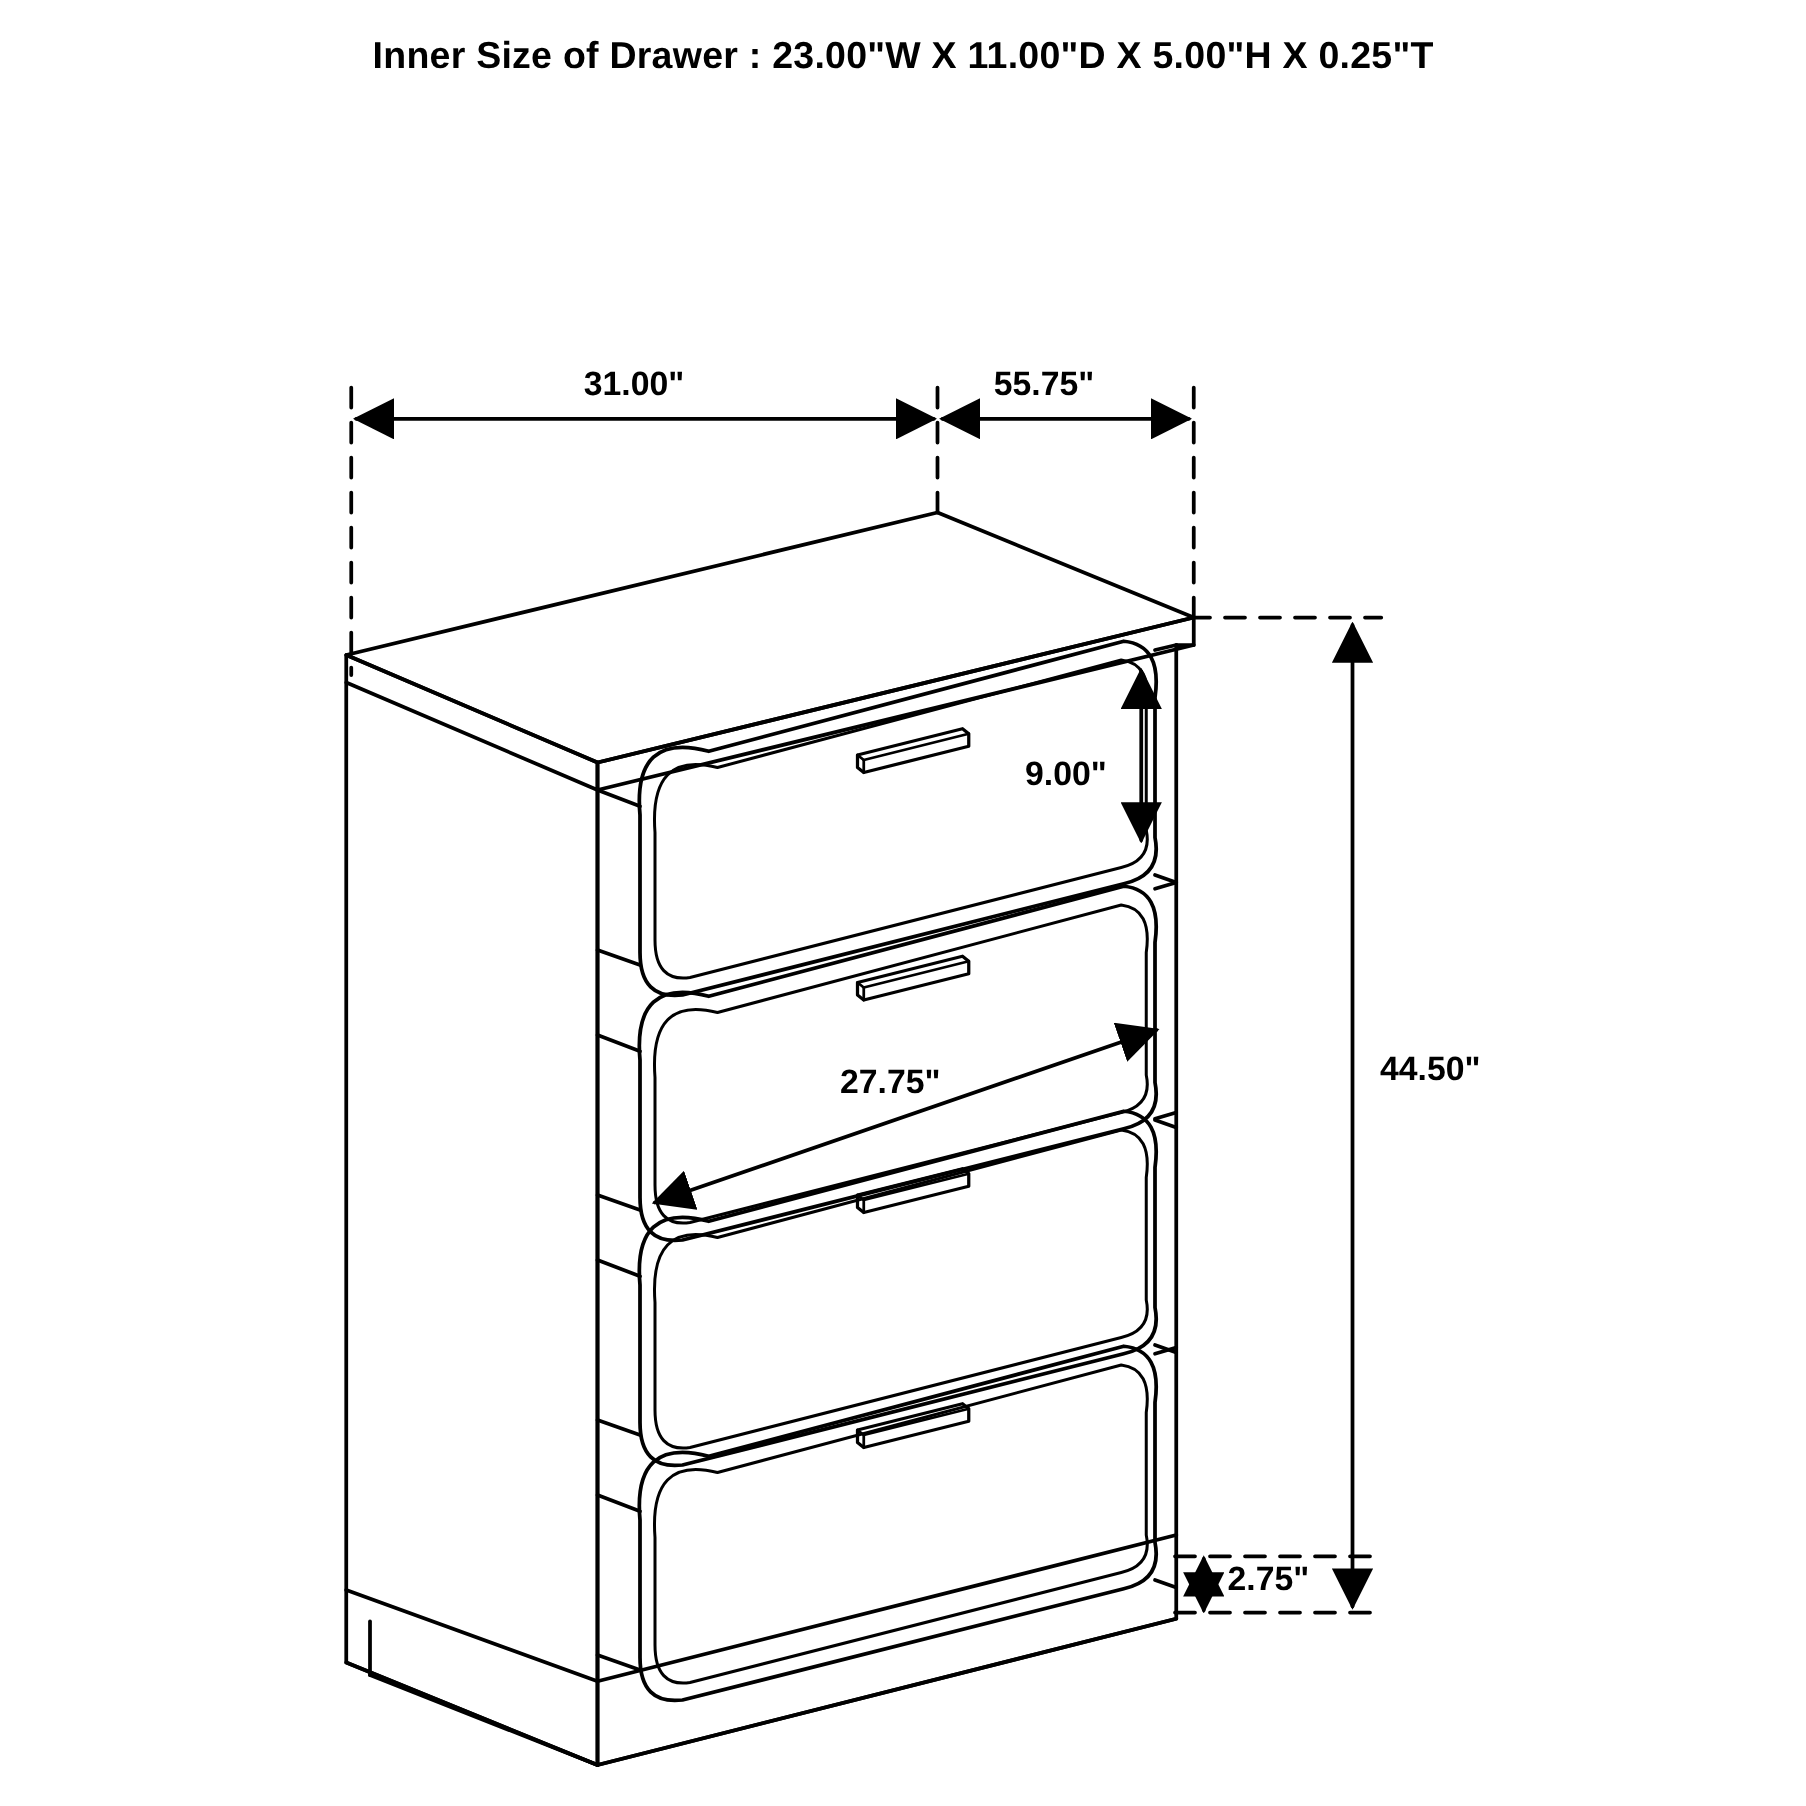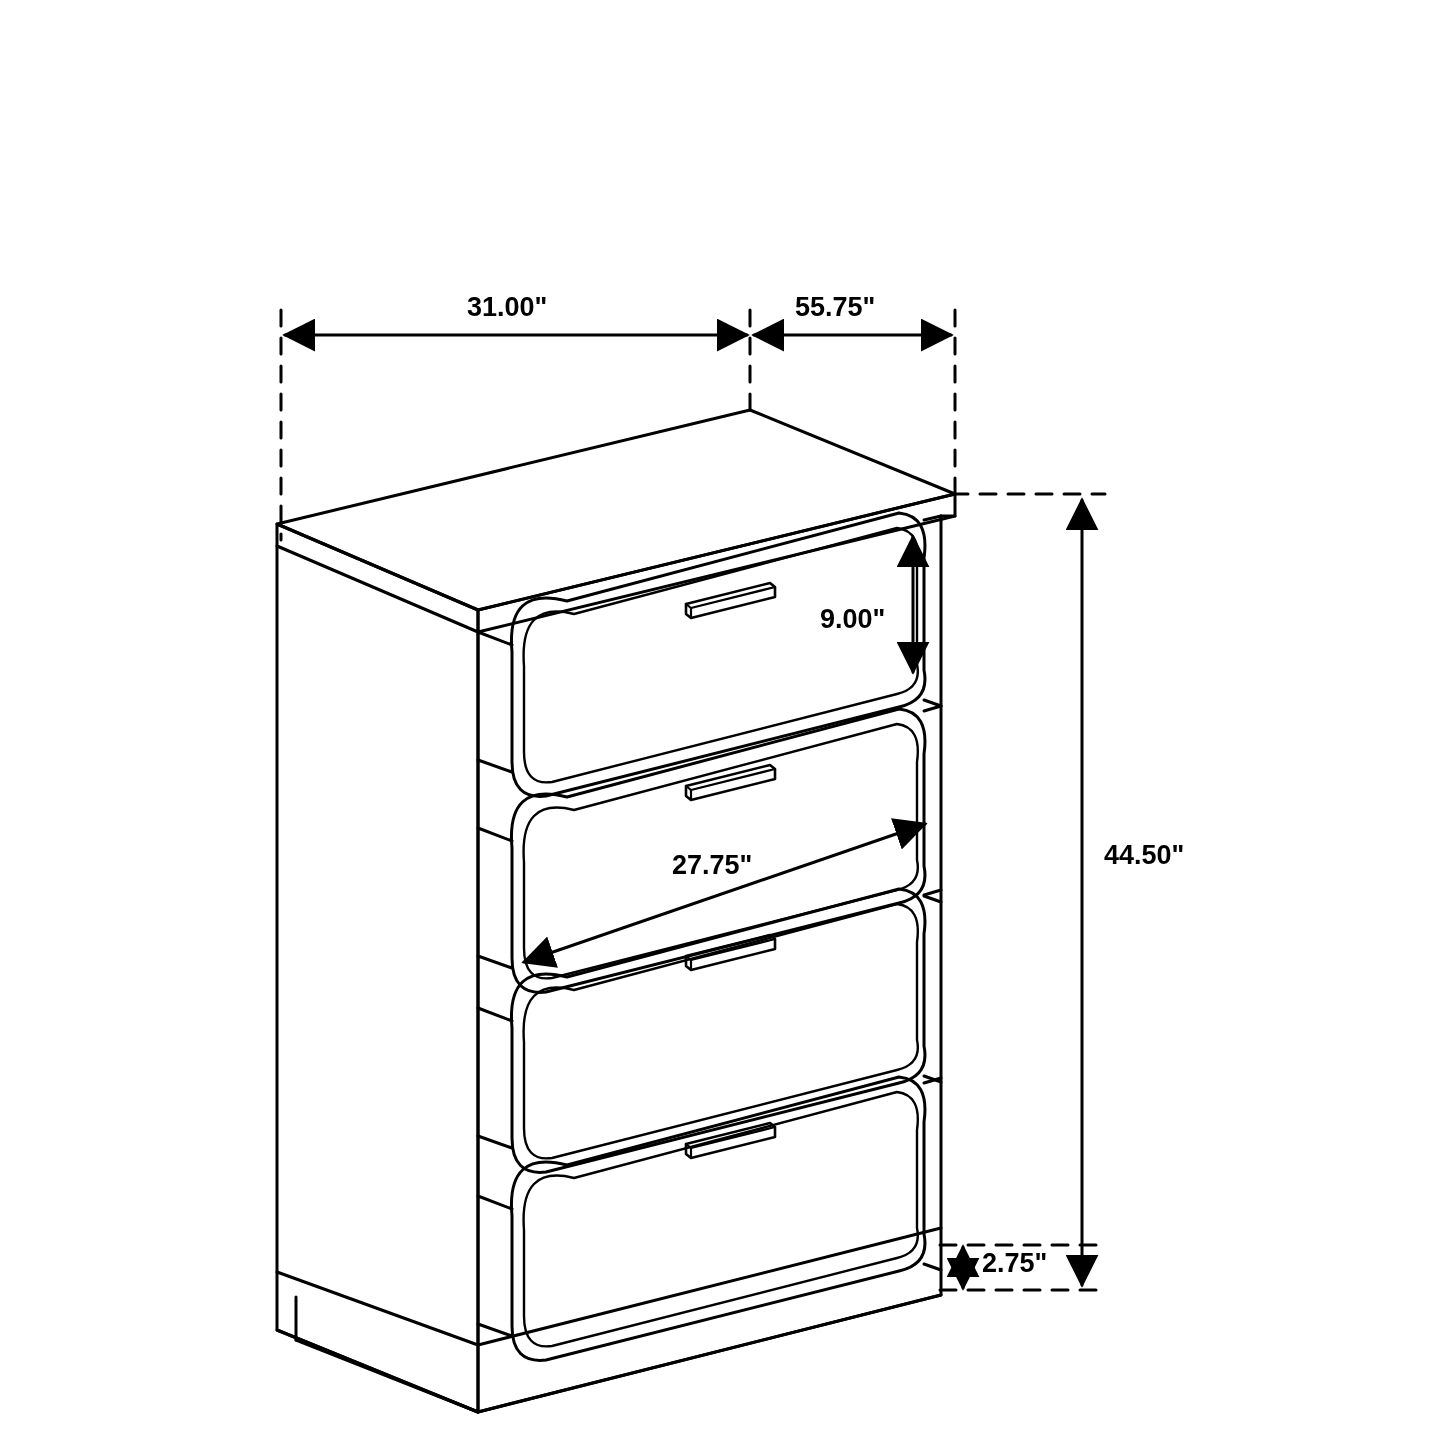--- a/index.html
+++ b/index.html
@@ -42,20 +42,21 @@
     font-size: 27px;
     font-weight: bold;
     white-space: nowrap;
   }
 </style>
 </head>
 <body>
 
 <div id="stage">
 
+  <div class="title">Inner Size of Drawer : 23.00"W X 11.00"D X 5.00"H X 0.25"T</div>
 
   <svg class="drawing" viewBox="0 0 1445 1445">
     <defs>
       <marker id="arrEnd" viewBox="0 0 12 12" refX="11" refY="6" markerWidth="11" markerHeight="11" orient="auto-start-reverse">
         <path d="M0,0 L12,6 L0,12 z" fill="#000"></path>
       </marker>
       <marker id="arrStart" viewBox="0 0 12 12" refX="11" refY="6" markerWidth="11" markerHeight="11" orient="auto-start-reverse">
         <path d="M0,0 L12,6 L0,12 z" fill="#000"></path>
       </marker>
     </defs>

